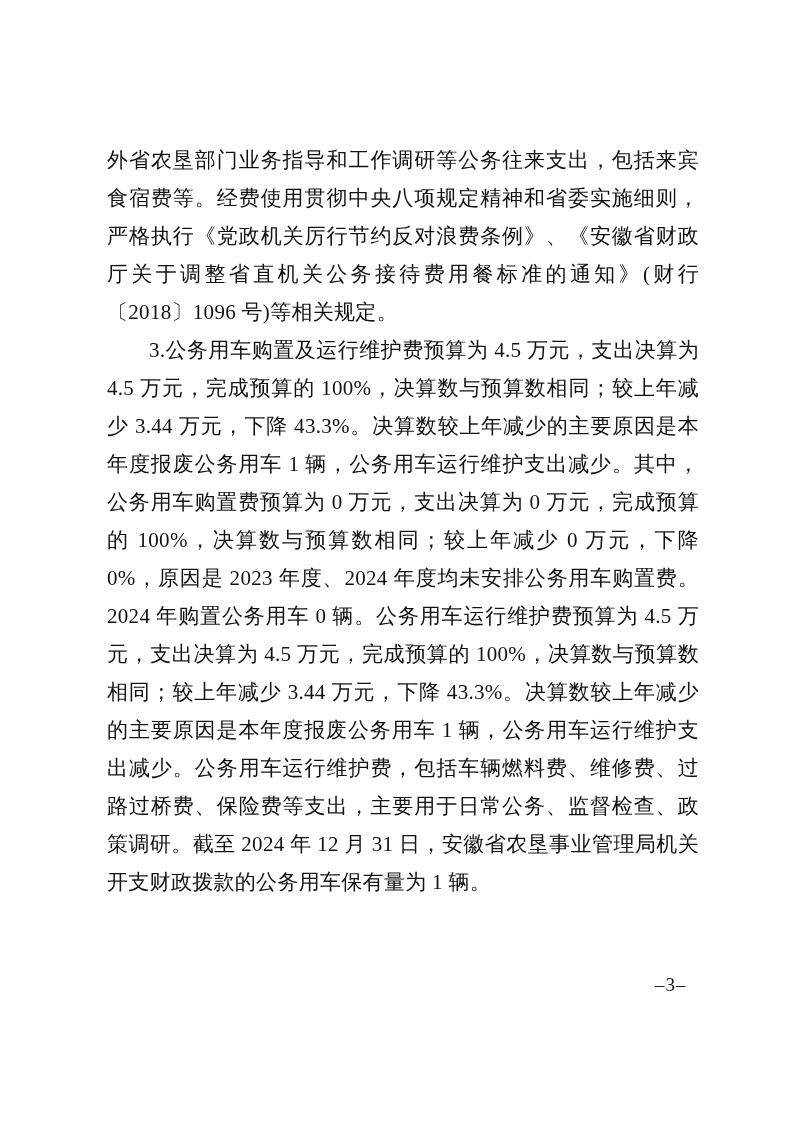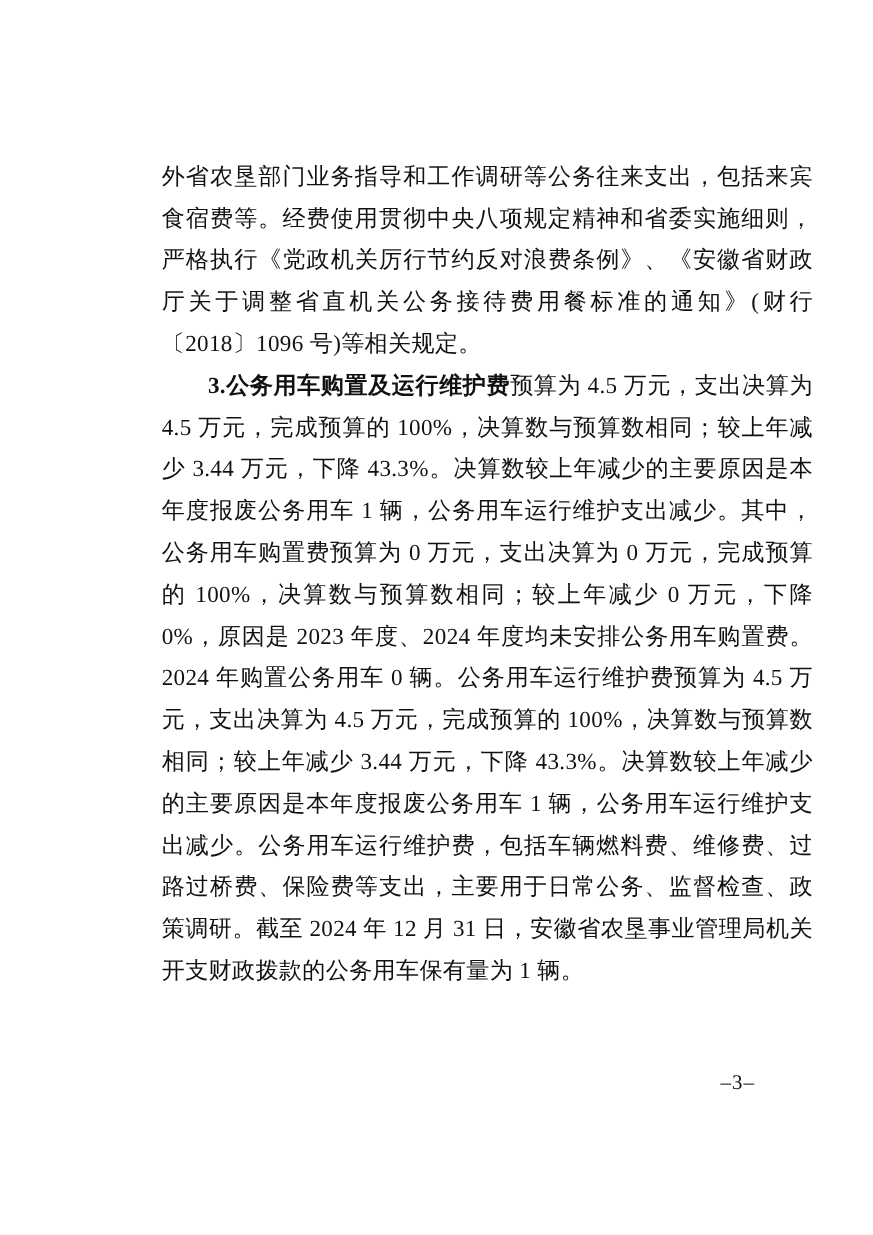--- a/index.html
+++ b/index.html
@@ -14,37 +14,36 @@
     background: #ffffff;
     overflow: hidden;
     font-family: "Liberation Serif", "DejaVu Serif", serif;
     color: #1a1a1a;
   }
   .content {
     position: absolute;
     left: 107px;
     top: 141px;
     width: 592px;
-    margin-left: 40px;
   }
   .para {
     margin: 0;
     padding: 0;
     font-size: 21px;
     line-height: 38px;
     text-align: justify;
     text-justify: inter-ideograph;
     letter-spacing: 0.3px;
     color: #111111;
   }
   .para.indent {
     text-indent: 2em;
   }
   .bold-lead {
-    font-weight: 700;
+    font-weight: 400;
   }
   .footer {
     position: absolute;
     left: 0;
     top: 971px;
     width: 794px;
     height: 30px;
   }
   .page-number {
     position: absolute;

